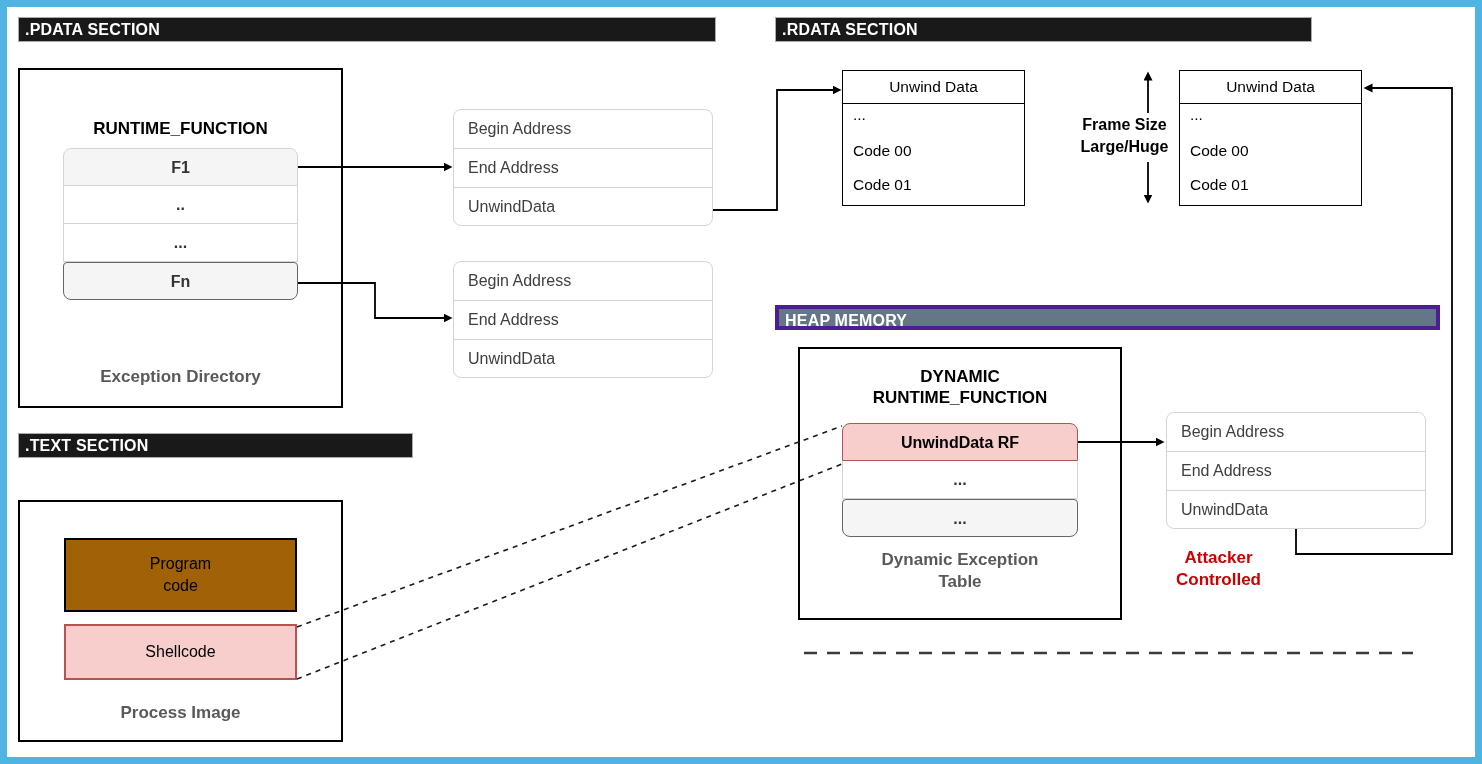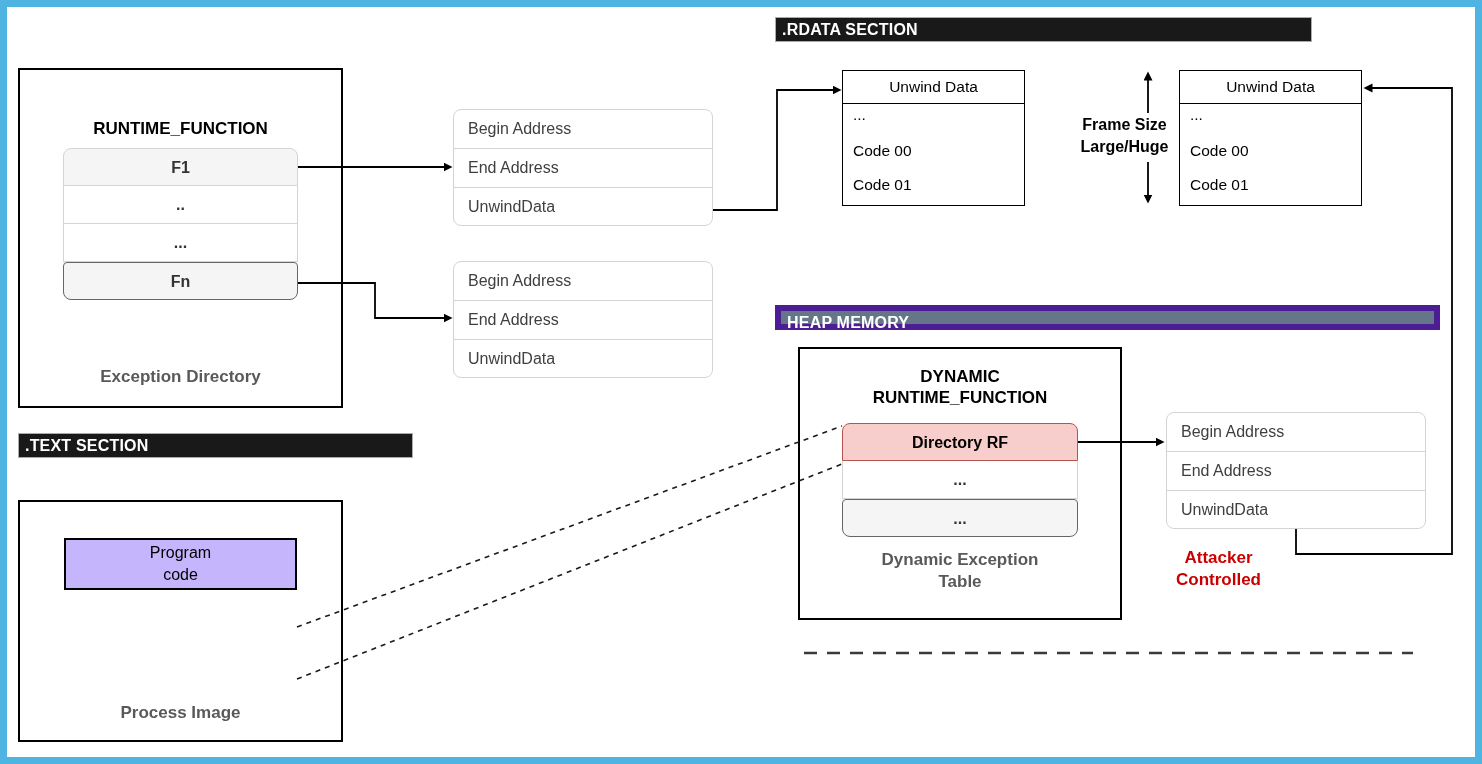--- a/index.html
+++ b/index.html
@@ -7,21 +7,21 @@
     position:relative; width:1482px; height:764px; background:#ffffff;
     font-family:"Liberation Sans", sans-serif; overflow:hidden;
   }
   .page * { box-sizing:border-box; }
   .abs { position:absolute; }
 
   
   .bar { position:absolute; height:25px; line-height:24px; color:#fff; font-weight:bold;
          font-size:16px; padding-left:6px; letter-spacing:0.2px; }
   .bar-black { background:var(--bar_black,#191919); border:1px solid #ababab; }
-  .bar-slate { background:var(--bar_slate,#647687); border:6px solid #4c1d95; }
+  .bar-slate { background:var(--bar_slate,#647687); border:4px solid #4c1d95; }
   #bar-pdata { left:18px; top:17px; width:698px; }
   #bar-rdata { left:775px; top:17px; width:537px; }
   #bar-text  { left:18px; top:433px; width:395px; }
   #bar-heap  { left:775px; top:305px; width:665px; }
 
   
   .frame-box { position:absolute; border:2px solid #000; background:#fff; }
   #exception-box { left:18px; top:68px; width:325px; height:340px; }
   #heap-box      { left:798px; top:347px; width:324px; height:273px; }
   #process-box   { left:18px; top:500px; width:325px; height:242px; }
@@ -72,37 +72,38 @@
   #unwind-left  { left:842px;  top:70px; }
   #unwind-right { left:1179px; top:70px; }
 
   
   #frame-note { left:1052px; top:114px; width:145px; text-align:center; font-weight:bold;
                 font-size:16px; line-height:22px; color:#000; position:absolute; }
   #attacker-note { left:1146px; top:547px; width:145px; text-align:center; font-weight:bold;
                    font-size:17px; line-height:22px; color:var(--alert_red,#cc0000); position:absolute; }
 
   
-  #program-box { left:64px; top:538px; width:233px; height:52px; border:2px solid #000; background:#c4b5fd;
+  #program-box { left:64px; top:538px; width:233px; height:74px; border:2px solid #000; background:#a16207;
                  display:flex; flex-direction:column; justify-content:center; align-items:center;
                  font-size:16px; line-height:22px; color:#000; }
   #shellcode-box { left:64px; top:624px; width:233px; height:56px; background:var(--pink_fill,#f8cecc);
                    border:2px solid var(--pink_stroke,#b85450); display:flex; justify-content:center;
                    align-items:center; font-size:16px; color:#000; }
 
   
   #overlay { position:absolute; left:0; top:0; width:1482px; height:764px; z-index:5; pointer-events:none; }
   #page-frame { position:absolute; left:0; top:0; right:0; bottom:0; border:7px solid var(--frame_blue,#4eb5e3);
                 z-index:9; pointer-events:none; }
 </style>
 </head>
 <body>
 
 <div class="page">
 
+  <div class="bar bar-black" id="bar-pdata">.PDATA SECTION</div>
   <div class="bar bar-black" id="bar-rdata">.RDATA SECTION</div>
   <div class="bar bar-black" id="bar-text">.TEXT SECTION</div>
   <div class="bar bar-slate" id="bar-heap">HEAP MEMORY</div>
 
   <div class="frame-box" id="exception-box"></div>
   <div class="box-title" id="rt-title">RUNTIME_FUNCTION</div>
   <div class="rec-row rec-top rec-light" id="rf-row0">F1</div>
   <div class="rec-row rec-mid" id="rf-row1">..</div>
   <div class="rec-row rec-mid" id="rf-row2">...</div>
   <div class="rec-row rec-end" id="rf-row3">Fn</div>
@@ -135,21 +136,21 @@
   <div id="frame-note">
     <div>Frame Size</div>
     <div>Large/Huge</div>
   </div>
 
   <div class="frame-box" id="heap-box"></div>
   <div class="box-title" id="dyn-title">
     <div>DYNAMIC</div>
     <div>RUNTIME_FUNCTION</div>
   </div>
-  <div class="rec-row rec-pink" id="dt-row0">Directory RF</div>
+  <div class="rec-row rec-pink" id="dt-row0">UnwindData RF</div>
   <div class="rec-row rec-mid" id="dt-row1">...</div>
   <div class="rec-row rec-end" id="dt-row2">...</div>
   <div class="caption" id="dyn-caption">
     <div>Dynamic Exception</div>
     <div>Table</div>
   </div>
 
   <div class="entry" id="attacker-box">
     <div class="erow">Begin Address</div>
     <div class="erow">End Address</div>
@@ -157,20 +158,23 @@
   </div>
   <div id="attacker-note">
     <div>Attacker</div>
     <div>Controlled</div>
   </div>
 
   <div class="frame-box" id="process-box"></div>
   <div class="abs" id="program-box">
     <div>Program</div>
     <div>code</div>
+  </div>
+  <div class="abs" id="shellcode-box">
+    <span>Shellcode</span>
   </div>
   <div class="caption" id="process-caption">Process Image</div>
 
   <svg id="overlay" xmlns="http://www.w3.org/2000/svg">
     <defs>
       <marker id="arw" markerUnits="userSpaceOnUse" markerWidth="10" markerHeight="10" refX="0.5" refY="4.5" orient="auto">
         <path d="M0,0 L9,4.5 L0,9 Z" fill="#000"></path>
       </marker>
     </defs>
     <path d="M298 167 H444" stroke="#000" stroke-width="1.8" fill="none" marker-end="url(#arw)"></path>

